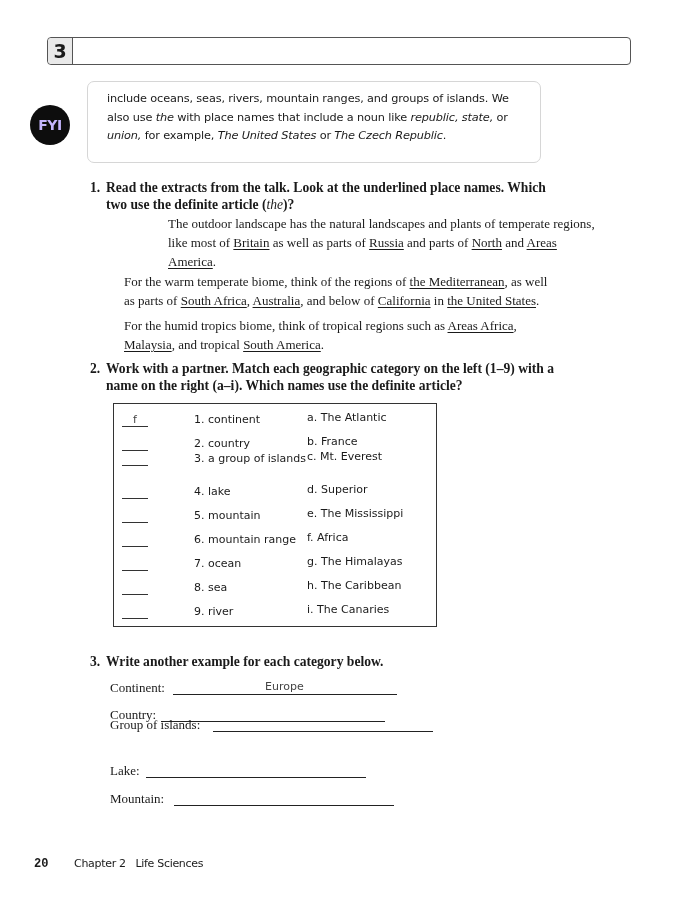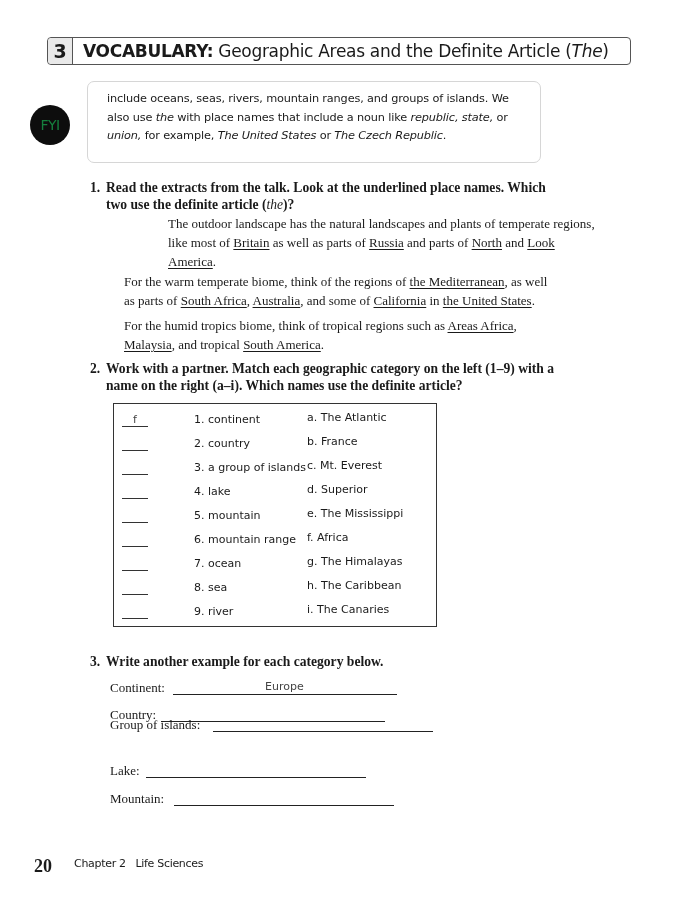--- a/index.html
+++ b/index.html
@@ -9,22 +9,22 @@
   .header { position: absolute; left: 47px; top: 37px; width: 582px; height: 26px;
     border: 1px solid #555; border-radius: 4px; display: flex; align-items: center; background: #fff; }
   .header .num { width: 24px; height: 26px; display: flex; align-items: center; justify-content: center;
     font-family: "DejaVu Sans", sans-serif; font-weight: bold; font-size: 19px; background: #e9e9e9;
     border-right: 1px solid #555; border-radius: 4px 0 0 4px; }
   .header .title { padding-left: 10px; font-family: "DejaVu Sans", sans-serif; font-size: 17px; letter-spacing: -0.3px; white-space: nowrap; }
   .header .title b { font-weight: bold; }
 
   
   .fyi-badge { position: absolute; left: 30px; top: 105px; width: 40px; height: 40px; border-radius: 50%;
-    background: #0d0d0d; color: #15803d; display: flex; align-items: center; justify-content: center;
-    font-family: "DejaVu Sans", sans-serif; font-weight: normal; font-size: 14px; letter-spacing: -0.5px; }
+    background: #0d0d0d; color: #c4b5fd; display: flex; align-items: center; justify-content: center;
+    font-family: "DejaVu Sans", sans-serif; font-weight: bold; font-size: 14px; letter-spacing: -0.5px; }
   .fyi-box { position: absolute; left: 87px; top: 81px; width: 454px; height: 82px;
     border: 1px solid #d6d6d6; border-radius: 7px; box-sizing: border-box; padding: 8px 10px 0 19px; }
   .fyi-box p { margin: 0; font-family: "DejaVu Sans", sans-serif; font-size: 11.3px; line-height: 18.5px; letter-spacing: -0.15px; }
 
   
   .q { position: absolute; left: 90px; font-family: "Liberation Serif", serif; font-weight: bold; font-size: 13.6px; line-height: 17px; }
   .q .qn { position: absolute; left: 0; }
   .q .qt { display: block; padding-left: 16px; }
   .extract { position: absolute; left: 124px; width: 470px; font-family: "Liberation Serif", serif; font-size: 13px; line-height: 19px; }
   .extract u { text-underline-offset: 2px; }
@@ -38,52 +38,51 @@
   .lnum { position: absolute; left: 43px; top: 2px; margin-left: 37px; }
   .rnum { position: absolute; left: 193px; top: 0px; }
 
   
   .fill-row { position: absolute; left: 110px; font-family: "Liberation Serif", serif; font-size: 13px; height: 18px; }
   .fill-line { position: absolute; top: 14px; border-bottom: 1px solid #222; height: 0; }
   .handwritten { position: absolute; font-family: "DejaVu Sans", sans-serif; font-size: 11px; color: #444; top: 0; }
 
   
   .footer { position: absolute; left: 34px; top: 856px; font-size: 12px; }
-  .footer .pg { font-family: Liberation Serif, serif; font-weight: bold; font-size: 18px; }
+  .footer .pg { font-family: Liberation Mono, monospace; font-weight: bold; font-size: 12px; }
   .footer .ch { position: absolute; left: 40px; top: 1px; font-family: "DejaVu Sans", sans-serif; font-size: 11px; white-space: nowrap; letter-spacing: -0.3px; }
 </style>
 </head>
 <body>
 
 <div class="header">
   <div class="num">3</div>
-  <div class="title"><b>VOCABULARY:</b><span> Geographic Areas and the Definite Article (</span><i>The</i><span>)</span></div>
 </div>
 
 <div class="fyi-badge">FYI</div>
 <div class="fyi-box">
   <p><span>include oceans, seas, rivers, mountain ranges, and groups of islands. We</span></p>
   <p><span>also use </span><i>the</i><span> with place names that include a noun like </span><i>republic, state,</i><span> or</span></p>
   <p><i>union,</i><span> for example, </span><i>The United States</i><span> or </span><i>The Czech Republic</i><span>.</span></p>
 </div>
 
 <div class="q" style="top:179px; width:500px;">
   <span class="qn">1.</span>
   <span class="qt"><span>Read the extracts from the talk. Look at the underlined place names. Which</span><br><span>two use the definite article (</span><i style="font-weight:normal">the</i><span>)?</span></span>
 </div>
 
 <div class="extract" style="top:214px;margin-left:44px;">
   <span>The outdoor landscape has the natural landscapes and plants of temperate regions,</span><br>
-  <span>like most of </span><u>Britain</u><span> as well as parts of </span><u>Russia</u><span> and parts of </span><u>North</u><span> and </span><u>Look</u><br>
+  <span>like most of </span><u>Britain</u><span> as well as parts of </span><u>Russia</u><span> and parts of </span><u>North</u><span> and </span><u>Areas</u><br>
   <u>America</u><span>.</span>
 </div>
 
 <div class="extract" style="top:272px;">
   <span>For the warm temperate biome, think of the regions of </span><u>the Mediterranean</u><span>, as well</span><br>
-  <span>as parts of </span><u>South Africa</u><span>, </span><u>Australia</u><span>, and some of </span><u>California</u><span> in </span><u>the United States</u><span>.</span>
+  <span>as parts of </span><u>South Africa</u><span>, </span><u>Australia</u><span>, and below of </span><u>California</u><span> in </span><u>the United States</u><span>.</span>
 </div>
 
 <div class="extract" style="top:316px;">
   <span>For the humid tropics biome, think of tropical regions such as </span><u>Areas Africa</u><span>,</span><br>
   <u>Malaysia</u><span>, and tropical </span><u>South America</u><span>.</span>
 </div>
 
 <div class="q" style="top:360px; width:510px;">
   <span class="qn">2.</span>
   <span class="qt"><span>Work with a partner. Match each geographic category on the left (1–9) with a</span><br><span>name on the right (a–i). Which names use the definite article?</span></span>
@@ -93,21 +92,21 @@
     <div class="mrow" style="top: 7px;">
       <span class="blank">f</span>
       <span class="lnum">1.  continent</span>
       <span class="rnum">a.  The Atlantic</span>
     </div>
     <div class="mrow" style="top: 31px;">
       <span class="blank"></span>
       <span class="lnum">2.  country</span>
       <span class="rnum">b.  France</span>
     </div>
-    <div class="mrow" style="top: 55px; text-align: right;">
+    <div class="mrow" style="top: 46px; text-align: right;">
       <span class="blank"></span>
       <span class="lnum">3.  a group of islands</span>
       <span class="rnum">c.  Mt. Everest</span>
     </div>
     <div class="mrow" style="top: 79px;">
       <span class="blank"></span>
       <span class="lnum">4.  lake</span>
       <span class="rnum">d.  Superior</span>
     </div>
     <div class="mrow" style="top: 103px;">

